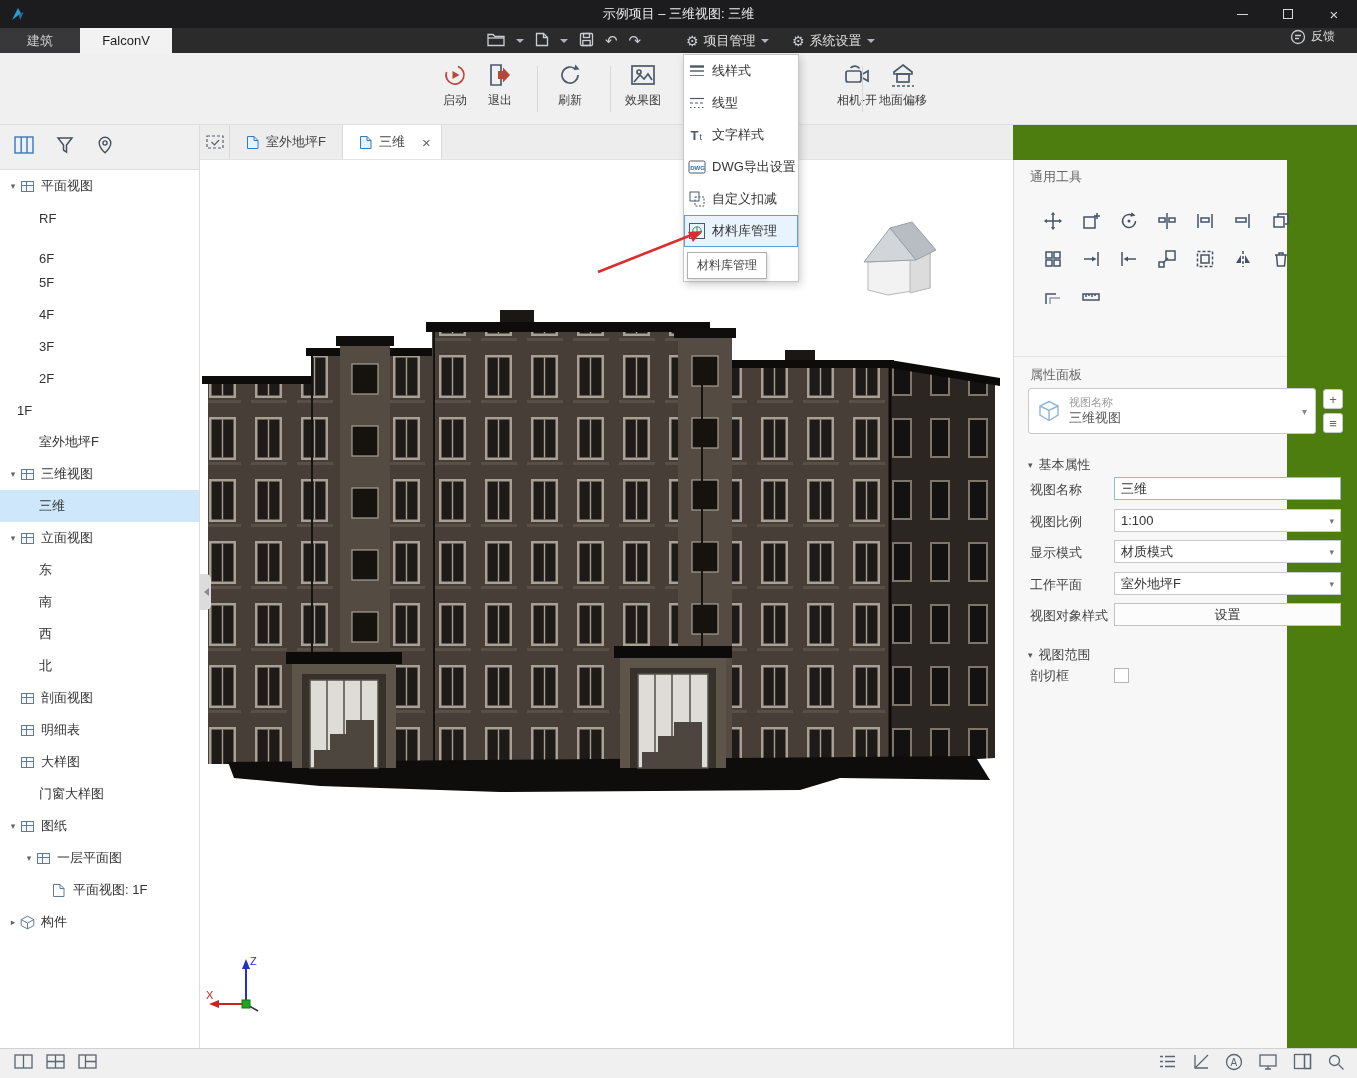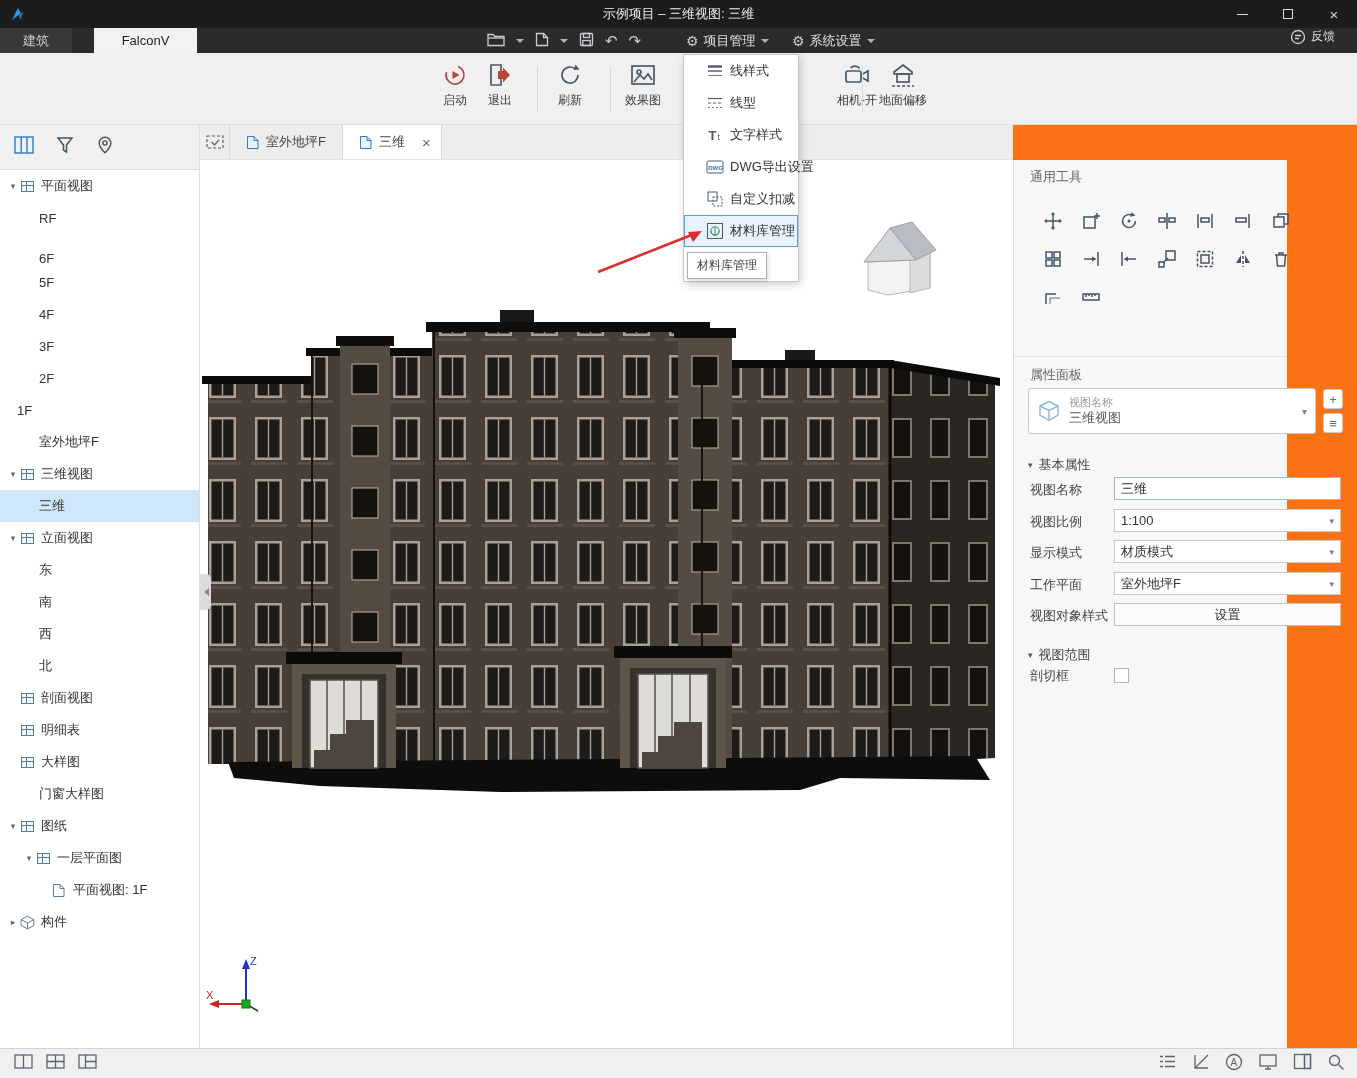--- a/index.html
+++ b/index.html
@@ -1,32 +1,32 @@
 <!DOCTYPE html>
 <html><head>
 <meta charset="utf-8">
 <style>
   *{margin:0;padding:0;box-sizing:border-box;font-family:"Liberation Sans",sans-serif;}
   html,body{width:1357px;height:1078px;overflow:hidden;background:#fff;}
-  #app{position:relative;width:1357px;height:1078px;background:#f97316;}
+  #app{position:relative;width:1357px;height:1078px;background:#4d7c0f;}
 
   
   .titlebar{position:absolute;left:0;top:0;width:100%;height:28px;background:#1c1c1e;display:flex;align-items:center;}
   .tb-logo{margin-left:10px;z-index:2;display:flex;}
   .tb-title{position:absolute;left:0;right:0;text-align:center;font-size:13px;color:#ececec;}
   .win-btns{margin-left:auto;display:flex;z-index:2;}
   .win-btn{width:46px;height:28px;display:flex;align-items:center;justify-content:center;color:#d8d8d8;font-size:15px;}
   .min-glyph{display:block;width:11px;height:1px;background:#d8d8d8;}
   .max-glyph{display:block;width:10px;height:10px;border:1px solid #d8d8d8;}
 
   
   .menubar{position:absolute;left:0;top:28px;width:100%;height:25px;background:#2b2b2c;color:#d6d6d6;font-size:13px;}
   .rtab{position:absolute;top:0;height:25px;display:flex;align-items:center;justify-content:center;}
-  .rtab-arch{left:0;width:72px;background:#38383a;color:#cfcfcf;}
-  .rtab-falcon{left:94px;width:103px;background:#f2f2f2;color:#1d1d1d;}
+  .rtab-arch{left:0;width:80px;background:#38383a;color:#cfcfcf;}
+  .rtab-falcon{left:80px;width:92px;background:#f2f2f2;color:#1d1d1d;}
   .mb-files{position:absolute;left:487px;top:0;height:25px;display:flex;align-items:center;gap:11px;}
   .mb-menu{position:absolute;top:0;height:25px;display:flex;align-items:center;gap:5px;color:#e0e0e0;}
   .mb-proj{left:686px;}
   .mb-sys{left:792px;}
   .mb-right{position:absolute;right:10px;top:0;height:25px;display:flex;align-items:center;gap:16px;color:#dadada;font-size:12px;flex-direction:column;}
   .mb-right .grp{display:flex;align-items:center;gap:5px;}
   .gear{font-size:14px;color:#c9ced4;line-height:1;}
   .uglyph{font-size:15px;color:#c9ced4;line-height:1;}
   .cvd{width:0;height:0;border:4px solid transparent;border-top-color:#aeb4bb;margin-top:4px;}
 
@@ -59,21 +59,21 @@
   
   .canvas{position:absolute;left:200px;top:160px;width:813px;height:888px;background:#fff;overflow:hidden;}
   .bsvg{position:absolute;left:0;top:0;}
   .house{position:absolute;left:660px;top:60px;}
   .axis{position:absolute;left:5px;top:793px;}
   .collapser{position:absolute;left:0;top:414px;width:11px;height:36px;background:#dcdcdc;border-radius:0 5px 5px 0;display:flex;align-items:center;justify-content:center;}
   .collapser::after{content:'';width:0;height:0;border:4px solid transparent;border-right:5px solid #8a8a8a;margin-right:2px;}
 
   
   .dropdown{position:absolute;left:683px;top:54px;width:116px;background:#fff;border:1px solid #c6c6c6;box-shadow:2px 3px 8px rgba(0,0,0,.18);z-index:40;padding-bottom:34px;}
-  .ditem{height:32px;display:flex;align-items:center;gap:6px;padding:0 22px;font-size:13px;color:#333;white-space:nowrap;}
+  .ditem{height:32px;display:flex;align-items:center;gap:6px;padding:0 4px;font-size:13px;color:#333;white-space:nowrap;}
   .ditem.hl{background:#e8f3fd;box-shadow:inset 0 0 0 1px #5aa0dc;}
   .dicn{width:18px;display:flex;justify-content:center;flex:none;}
   .dtooltip{position:absolute;left:687px;top:252px;background:#fff;border:1px solid #b0b0b0;box-shadow:1px 2px 4px rgba(0,0,0,.15);font-size:12px;color:#444;padding:4px 9px;z-index:41;white-space:nowrap;}
   .redarrow{position:absolute;left:560px;top:210px;z-index:50;pointer-events:none;}
 
   
   .rpanel{position:absolute;left:1013px;top:160px;width:274px;height:888px;background:#f7f7f7;border-left:1px solid #dcdcdc;}
   .rp-title{position:absolute;left:16px;font-size:13px;color:#666;}
   .toolgrid{position:absolute;left:22px;top:44px;display:grid;grid-template-columns:repeat(7,38px);grid-auto-rows:38px;}
   .tbt{width:34px;height:34px;display:flex;align-items:center;justify-content:center;border-radius:3px;}

